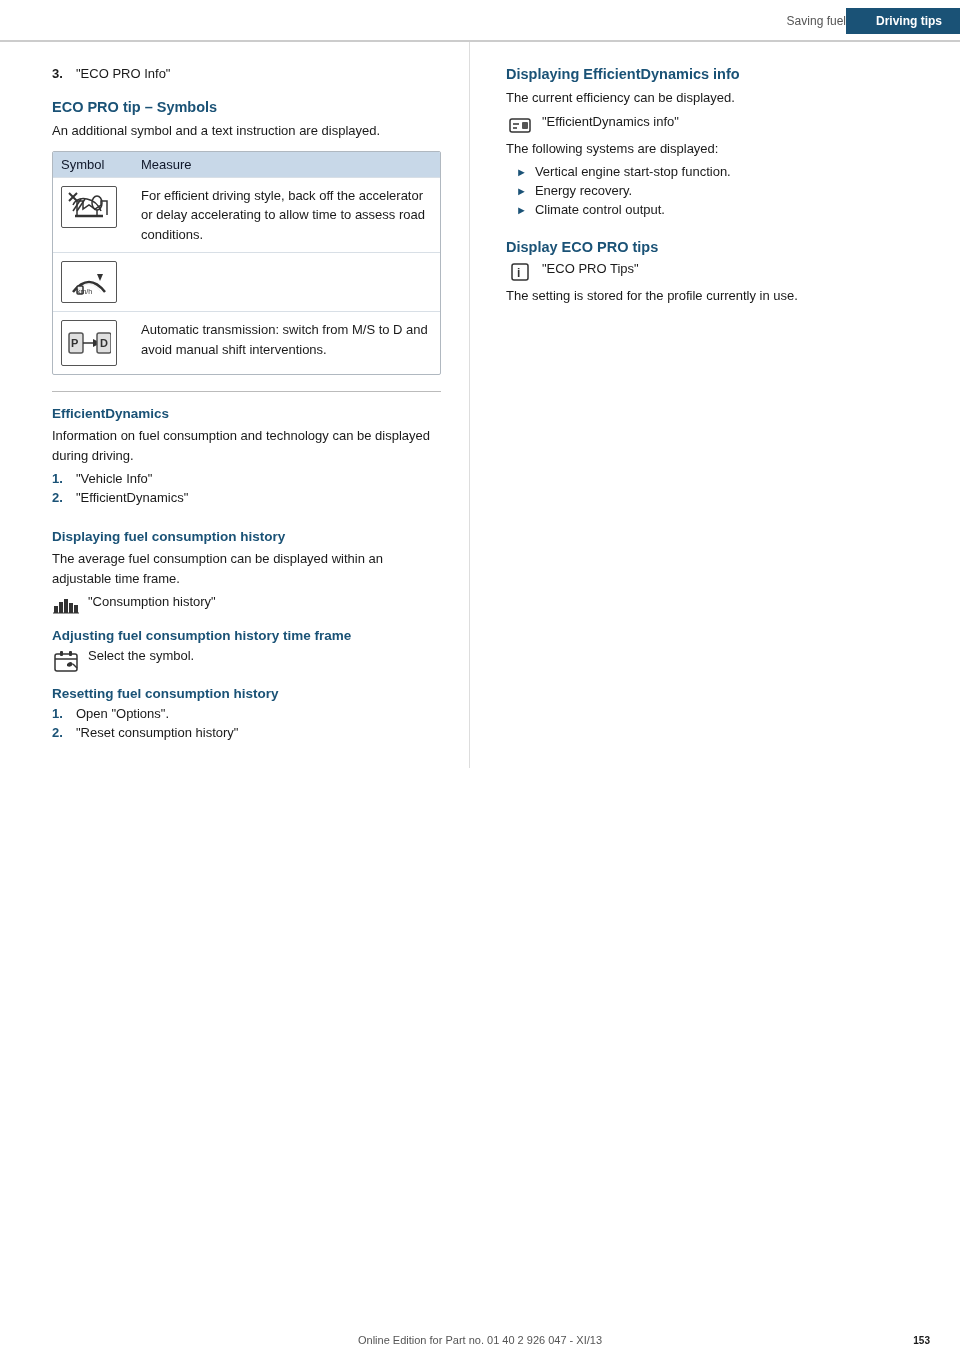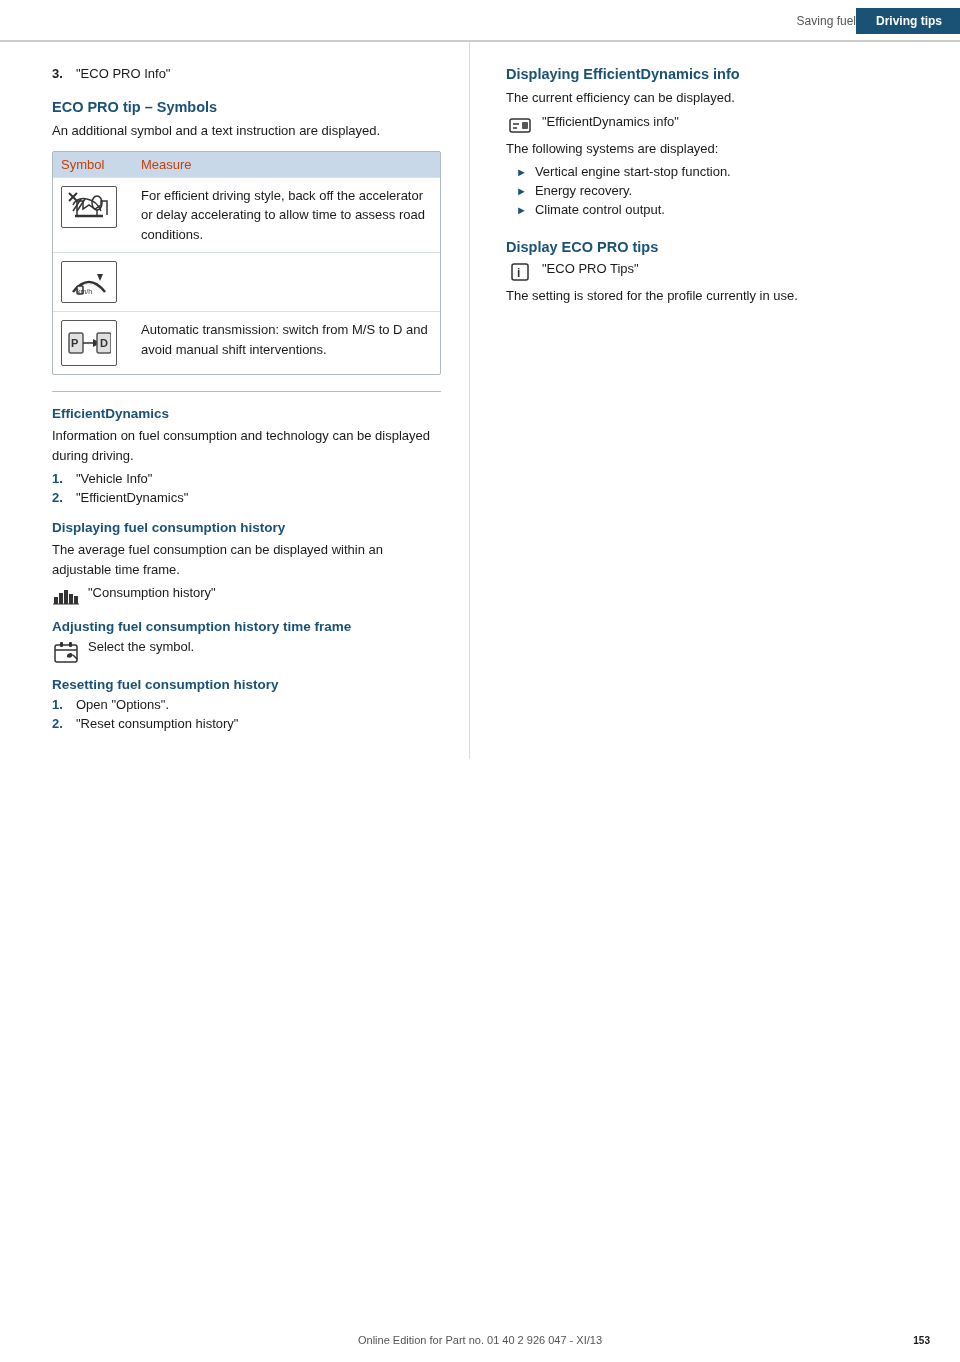--- a/index.html
+++ b/index.html
@@ -25,21 +25,21 @@
     .header-saving-fuel {
       color: #555;
       font-size: 12px;
       margin-right: 0;
     }
     .header-driving-tips {
       background-color: #1a5276;
       color: #fff;
       font-size: 12px;
       font-weight: bold;
-      padding: 6px 18px 6px 20px;
+      padding: 6px 18px 6px 30px;
     }
 
     
     .content {
       display: flex;
       gap: 0;
       padding: 0;
     }
     .left-col {
       width: 470px;
@@ -108,21 +108,21 @@
       margin: 10px 0 16px 0;
       overflow: hidden;
       width: 100%;
     }
     .symbol-table-header {
       display: flex;
       background-color: #c8d8e8;
       padding: 5px 8px;
       font-size: 13px;
       font-weight: normal;
-      color: #c2410c;
+      color: #0f172a;
       gap: 0;
     }
     .sym-col { width: 80px; }
     .meas-col { flex: 1; }
     .symbol-row {
       display: flex;
       align-items: flex-start;
       padding: 8px 8px;
       border-top: 1px solid #d8dfe6;
       gap: 0;
@@ -289,21 +289,21 @@
 
     <div class="num-item">
       <span class="num-label blue">1.</span>
       <span>"Vehicle Info"</span>
     </div>
     <div class="num-item">
       <span class="num-label blue">2.</span>
       <span>"EfficientDynamics"</span>
     </div>
 
-    <div class="section-title-sub" style="margin-top:15px;">Displaying fuel consumption history</div>
+    <div class="section-title-sub" style="margin-top:24px;">Displaying fuel consumption history</div>
     <p>The average fuel consumption can be displayed within an adjustable time frame.</p>
 
     <div class="icon-row">
       <div class="icon-row-icon">
         <svg width="26" height="18" viewBox="0 0 26 18">
           <rect x="1" y="10" width="4" height="7" fill="#333"></rect>
           <rect x="6" y="6" width="4" height="11" fill="#333"></rect>
           <rect x="11" y="3" width="4" height="14" fill="#333"></rect>
           <rect x="16" y="7" width="4" height="10" fill="#333"></rect>
           <rect x="21" y="9" width="4" height="8" fill="#333"></rect>

